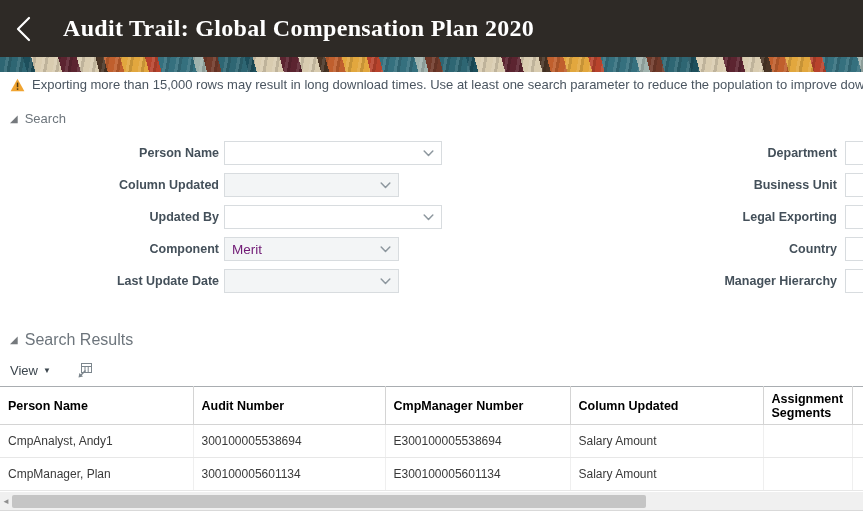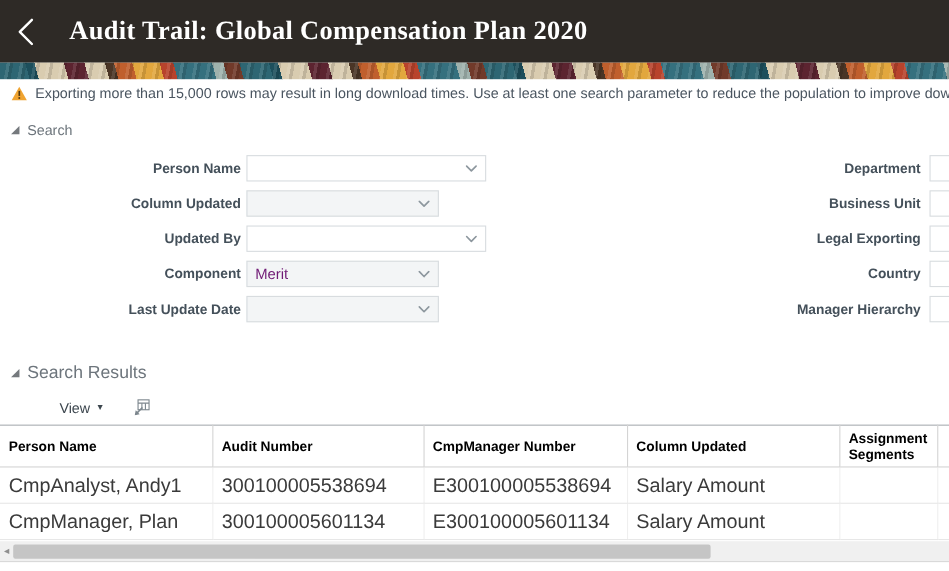--- a/index.html
+++ b/index.html
@@ -41,35 +41,35 @@
   .fld-box { position:absolute; height:24px; border:1px solid #d8dcdf; background:#fff;
              display:flex; align-items:center; justify-content:space-between; padding:0 7px; }
   .fld-box.gray { background:#f3f5f6; }
   .fld-box .fld-value { font-size:13.5px; color:#701a75; }
   .chev { flex:0 0 auto; margin-left:auto; }
   .sliver { position:absolute; left:845px; width:26px; height:24px;
             border:1px solid #d8dcdf; background:#fff; }
 
   
   .view-bar { position:absolute; left:10px; top:360px; height:20px; display:flex; align-items:center; }
-  .view-menu { display:flex; align-items:center; cursor:pointer;margin-left:44px; }
+  .view-menu { display:flex; align-items:center; cursor:pointer; }
   .view-label { font-size:13px; color:#3c464e; }
   .view-caret { font-size:8px; color:#3c464e; margin-left:5px; }
   .detach-btn { margin-left:26px; cursor:pointer; display:flex; align-items:center; }
 
   
   .results-table { position:absolute; left:0; top:386px; width:863px; border-collapse:collapse;
                    table-layout:fixed; }
   .results-table th { border-top:1px solid #a9adb1; border-bottom:1px solid #d4d4d4;
                       border-right:1px solid #d4d4d4; background:#fff; text-align:left;
                       font-size:12.5px; font-weight:bold; color:#000;
                       padding:4px 8px; height:38px; vertical-align:middle; }
   .results-table th:last-child, .results-table td:last-child { border-right:none; }
   .results-table td { border-bottom:1px solid #e7e7e7; border-right:1px solid #efefef;
-                      font-size:18px; color:#3a3a3a; padding:0 8px; height:33px;
+                      font-size:12px; color:#3a3a3a; padding:0 8px; height:33px;
                       vertical-align:middle; white-space:nowrap; overflow:hidden; }
 
   
   .hscroll { position:absolute; left:0px; top:492px; width:863px; height:19px;
              background:#f0f0f0; border-bottom:1px solid #d9d9d9; display:flex; align-items:center; }
   .hscroll-arrow { width:12px; text-align:center; font-size:8px; color:#8f8f8f; flex:0 0 auto; cursor:pointer; }
   .hscroll-thumb { width:634px; height:13px; background:#c5c5c5; border-radius:2px; cursor:grab; }
 </style>
 </head>
 <body>

